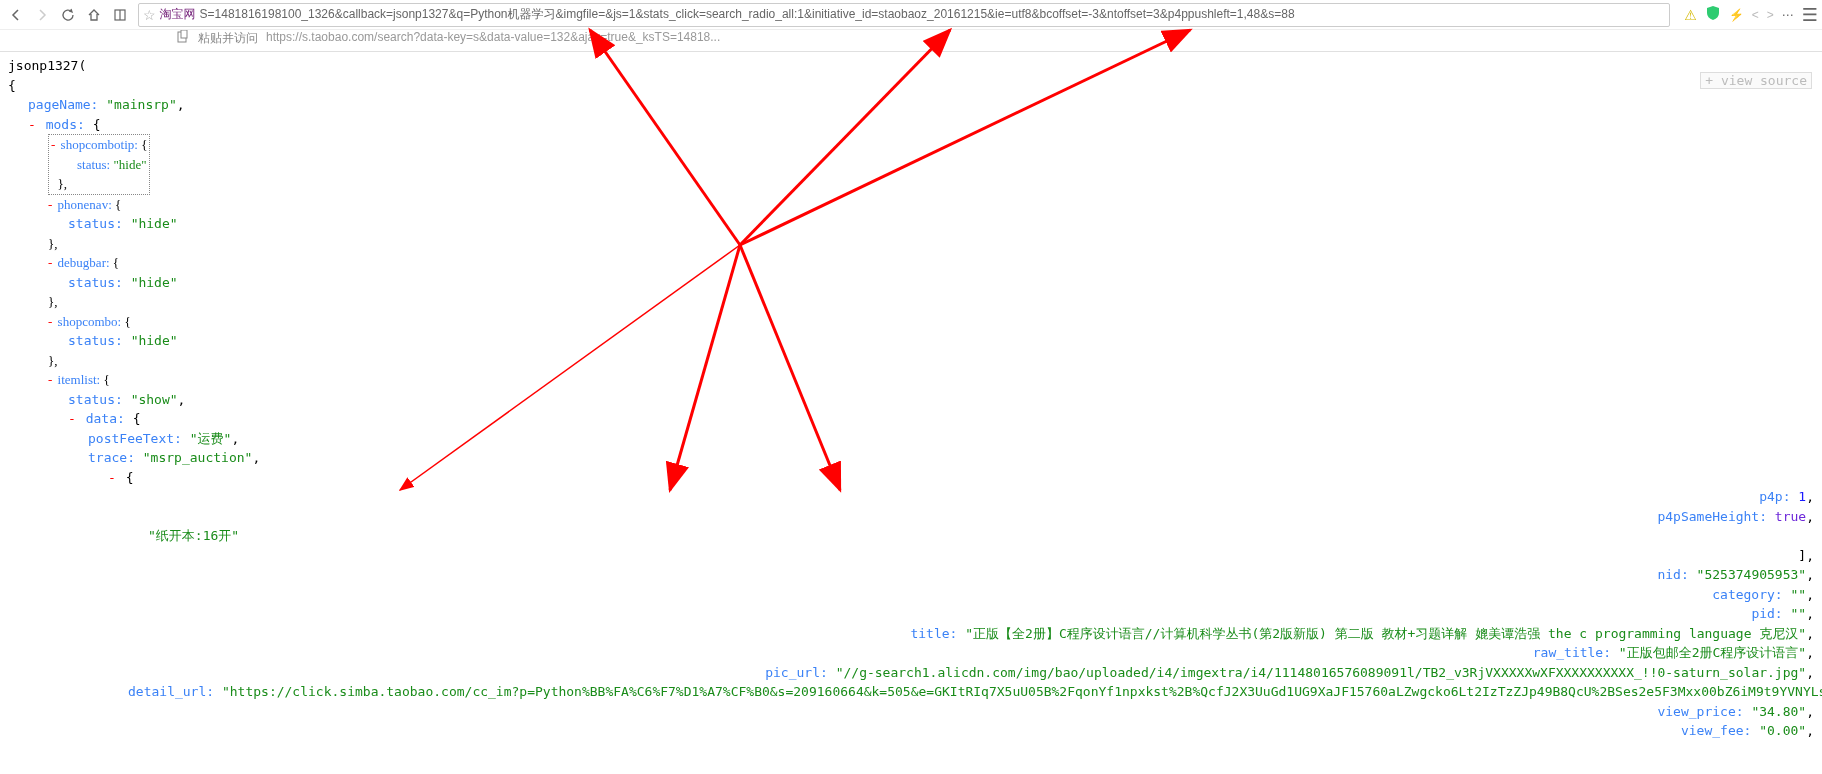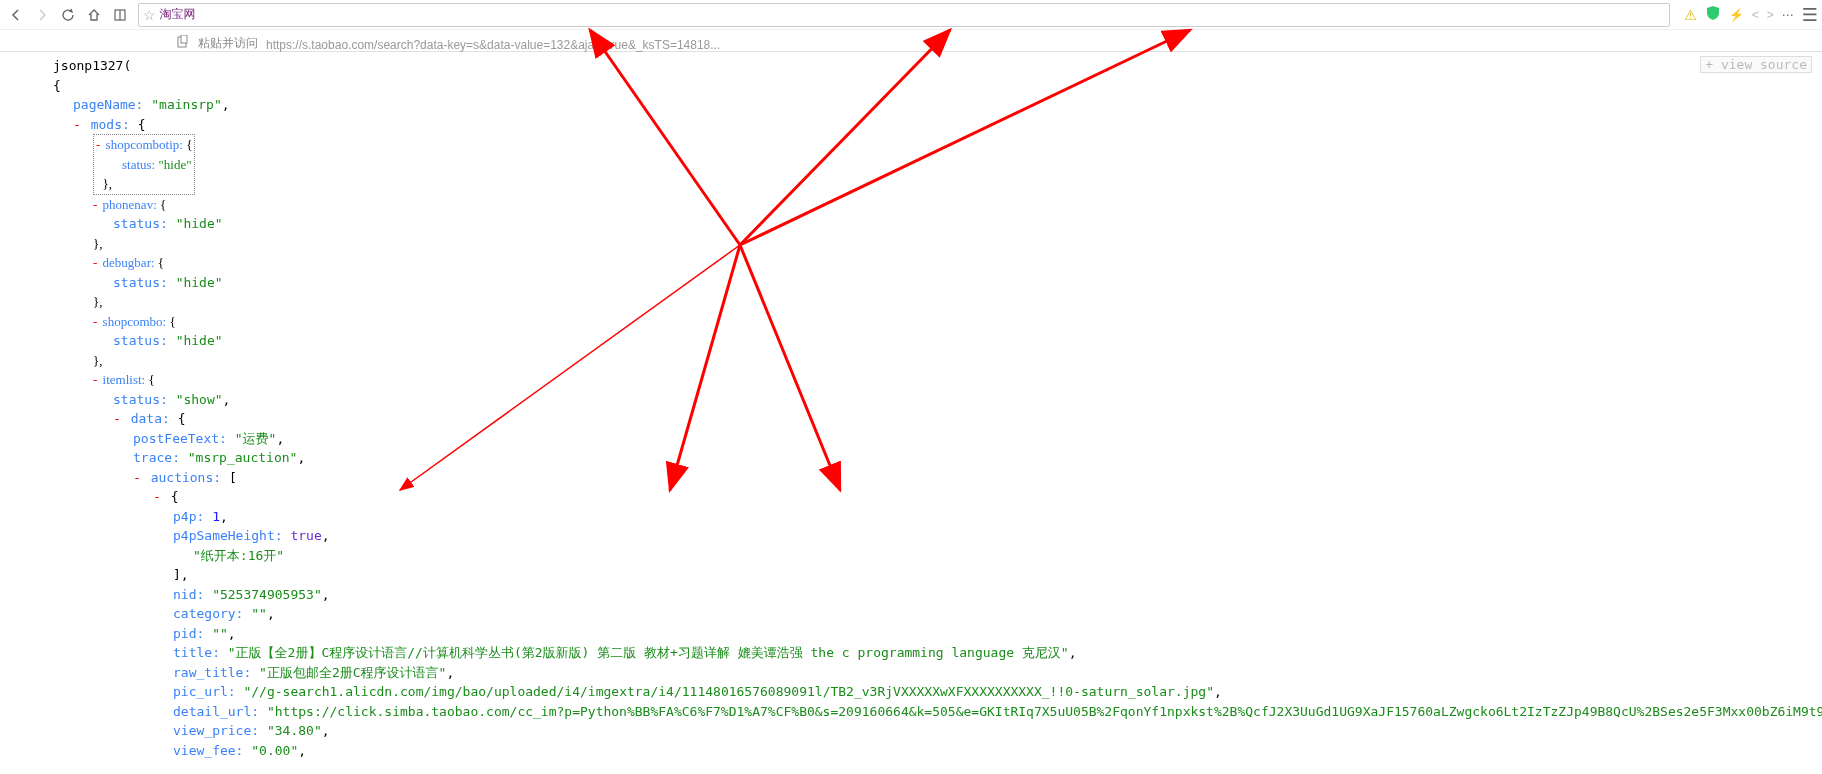--- a/index.html
+++ b/index.html
@@ -11,42 +11,42 @@
     .nav-btn { width: 24px; height: 24px; display: flex; align-items: center; justify-content: center; color: #666; cursor: pointer; }
     .nav-btn.disabled { color: #ccc; }
     .addr-container { flex: 1; display: flex; align-items: center; height: 24px; border: 1px solid #ccc; border-radius: 2px; margin: 0 4px; padding: 0 4px; gap: 4px; overflow: hidden; }
     .favicon { color: #aaa; font-size: 14px; }
     .site-name { color: #701a75; font-size: 12px; white-space: nowrap; }
     .url-text { color: #666; font-size: 12px; white-space: nowrap; overflow: hidden; }
     .right-icons { display: flex; align-items: center; gap: 8px; margin-left: 8px; }
     .shield { color: #2ecc71; font-size: 16px; }
     .menu-btn { font-size: 18px; color: #666; }
     
-    .subbar { display: flex; align-items: flex-end; height: 22px; padding-left: 176px; gap: 8px; color: #888; font-size: 12px; }
+    .subbar { display: flex; align-items: flex-start; height: 22px; padding-left: 176px; gap: 8px; color: #888; font-size: 12px; }
     .sub-url { color: #999; }
     
     
     .json-viewer { padding: 4px 8px; font-family: Consolas, Monaco, monospace; font-size: 13px; line-height: 1.5; color: #000; position: relative; }
-    .json-line { white-space: nowrap; margin-left: 45px; }
+    .json-line { white-space: nowrap; }
     .indent-1 { padding-left: 20px; }
     .indent-2 { padding-left: 40px; font-family: Liberation Serif, serif; }
     .indent-3 { padding-left: 60px; }
     .indent-4 { padding-left: 80px; }
     .indent-5 { padding-left: 100px; }
-    .indent-6 { padding-left: 120px; }
+    .indent-6 { padding-left: 120px; text-align: right; }
     .indent-7 { padding-left: 140px; }
     .key { color: #3b82f6; }
     .str { color: #1a8c1a; }
     .num { color: #1a1aff; }
     .bool { color: #6d28d9; }
     .punc { color: #000; }
     .collapse { color: #f00; cursor: pointer; margin-right: 2px; }
     .dotted-box { border: 1px dotted #888; display: inline-block; padding: 0 2px; }
     
-    .view-source-btn { position: absolute; top: 56px; right: 10px; color: #bbb; font-family: Consolas, monospace; font-size: 13px; border: 1px solid #ddd; padding: 0 4px; background: #fafafa; }
+    .view-source-btn { position: absolute; top: 72px; right: 10px; color: #bbb; font-family: Consolas, monospace; font-size: 13px; border: 1px solid #ddd; padding: 0 4px; background: #fafafa; }
     
     
     .arrows { position: absolute; top: 0; left: 0; width: 100%; height: 100%; pointer-events: none; z-index: 100; }
   </style>
 </head>
 <body>
 
 <div class="browser-chrome">
   <div class="toolbar">
     <div class="nav-btn">
@@ -71,20 +71,21 @@
     </div>
     <div class="nav-btn">
       <svg width="14" height="14" viewBox="0 0 14 14">
           <rect x="2" y="2" width="10" height="10" stroke="#666" stroke-width="1.2" fill="none"></rect>
           <line x1="7" y1="2" x2="7" y2="12" stroke="#666" stroke-width="1.2"></line>
         </svg>
     </div>
     <div class="addr-container">
       <span class="favicon">☆</span>
       <span class="site-name">淘宝网</span>
+      <span class="url-text">S=1481816198100_1326&amp;callback=jsonp1327&amp;q=Python机器学习&amp;imgfile=&amp;js=1&amp;stats_click=search_radio_all:1&amp;initiative_id=staobaoz_20161215&amp;ie=utf8&amp;bcoffset=-3&amp;ntoffset=3&amp;p4ppushleft=1,48&amp;s=88</span>
     </div>
     <div class="right-icons">
       <span style="color:#d4b800;font-size:14px">⚠</span>
       <span class="shield">
         <svg width="16" height="16" viewBox="0 0 16 16">
             <path d="M8 1 L14 3 L14 8 Q14 13 8 15 Q2 13 2 8 L2 3 Z" fill="#2ecc71"></path>
           </svg>
       </span>
       <span style="color:#bbb">⚡</span>
       <span style="color:#bbb">&lt;</span>
@@ -125,21 +126,20 @@
 
   <div class="json-line indent-2"><span class="collapse">-</span> <span class="key">shopcombo:</span> <span class="punc">{</span></div>
   <div class="json-line indent-3"><span class="key">status:</span> <span class="str">"hide"</span></div>
   <div class="json-line indent-2"><span class="punc">}</span><span class="punc">,</span></div>
 
   <div class="json-line indent-2"><span class="collapse">-</span> <span class="key">itemlist:</span> <span class="punc">{</span></div>
   <div class="json-line indent-3"><span class="key">status:</span> <span class="str">"show"</span><span class="punc">,</span></div>
   <div class="json-line indent-3"><span class="collapse">-</span> <span class="key">data:</span> <span class="punc">{</span></div>
   <div class="json-line indent-4"><span class="key">postFeeText:</span> <span class="str">"运费"</span><span class="punc">,</span></div>
   <div class="json-line indent-4"><span class="key">trace:</span> <span class="str">"msrp_auction"</span><span class="punc">,</span></div>
-  <div class="json-line indent-4"><span class="collapse">-</span> <span class="key">auctions:</span> <span class="punc">[</span></div>
   <div class="json-line indent-5"><span class="collapse">-</span> <span class="punc">{</span></div>
   <div class="json-line indent-6"><span class="key">p4p:</span> <span class="num">1</span><span class="punc">,</span></div>
   <div class="json-line indent-6"><span class="key">p4pSameHeight:</span> <span class="bool">true</span><span class="punc">,</span></div>
   <div class="json-line indent-7"><span class="str">"纸开本:16开"</span></div>
   <div class="json-line indent-6"><span class="punc">]</span><span class="punc">,</span></div>
   <div class="json-line indent-6"><span class="key">nid:</span> <span class="str">"525374905953"</span><span class="punc">,</span></div>
   <div class="json-line indent-6"><span class="key">category:</span> <span class="str">""</span><span class="punc">,</span></div>
   <div class="json-line indent-6"><span class="key">pid:</span> <span class="str">""</span><span class="punc">,</span></div>
   <div class="json-line indent-6"><span class="key">title:</span> <span class="str">"正版【全2册】C程序设计语言//计算机科学丛书(第2版新版) 第二版 教材+习题详解 媲美谭浩强 the c programming language 克尼汉"</span><span class="punc">,</span></div>
   <div class="json-line indent-6"><span class="key">raw_title:</span> <span class="str">"正版包邮全2册C程序设计语言"</span><span class="punc">,</span></div>

